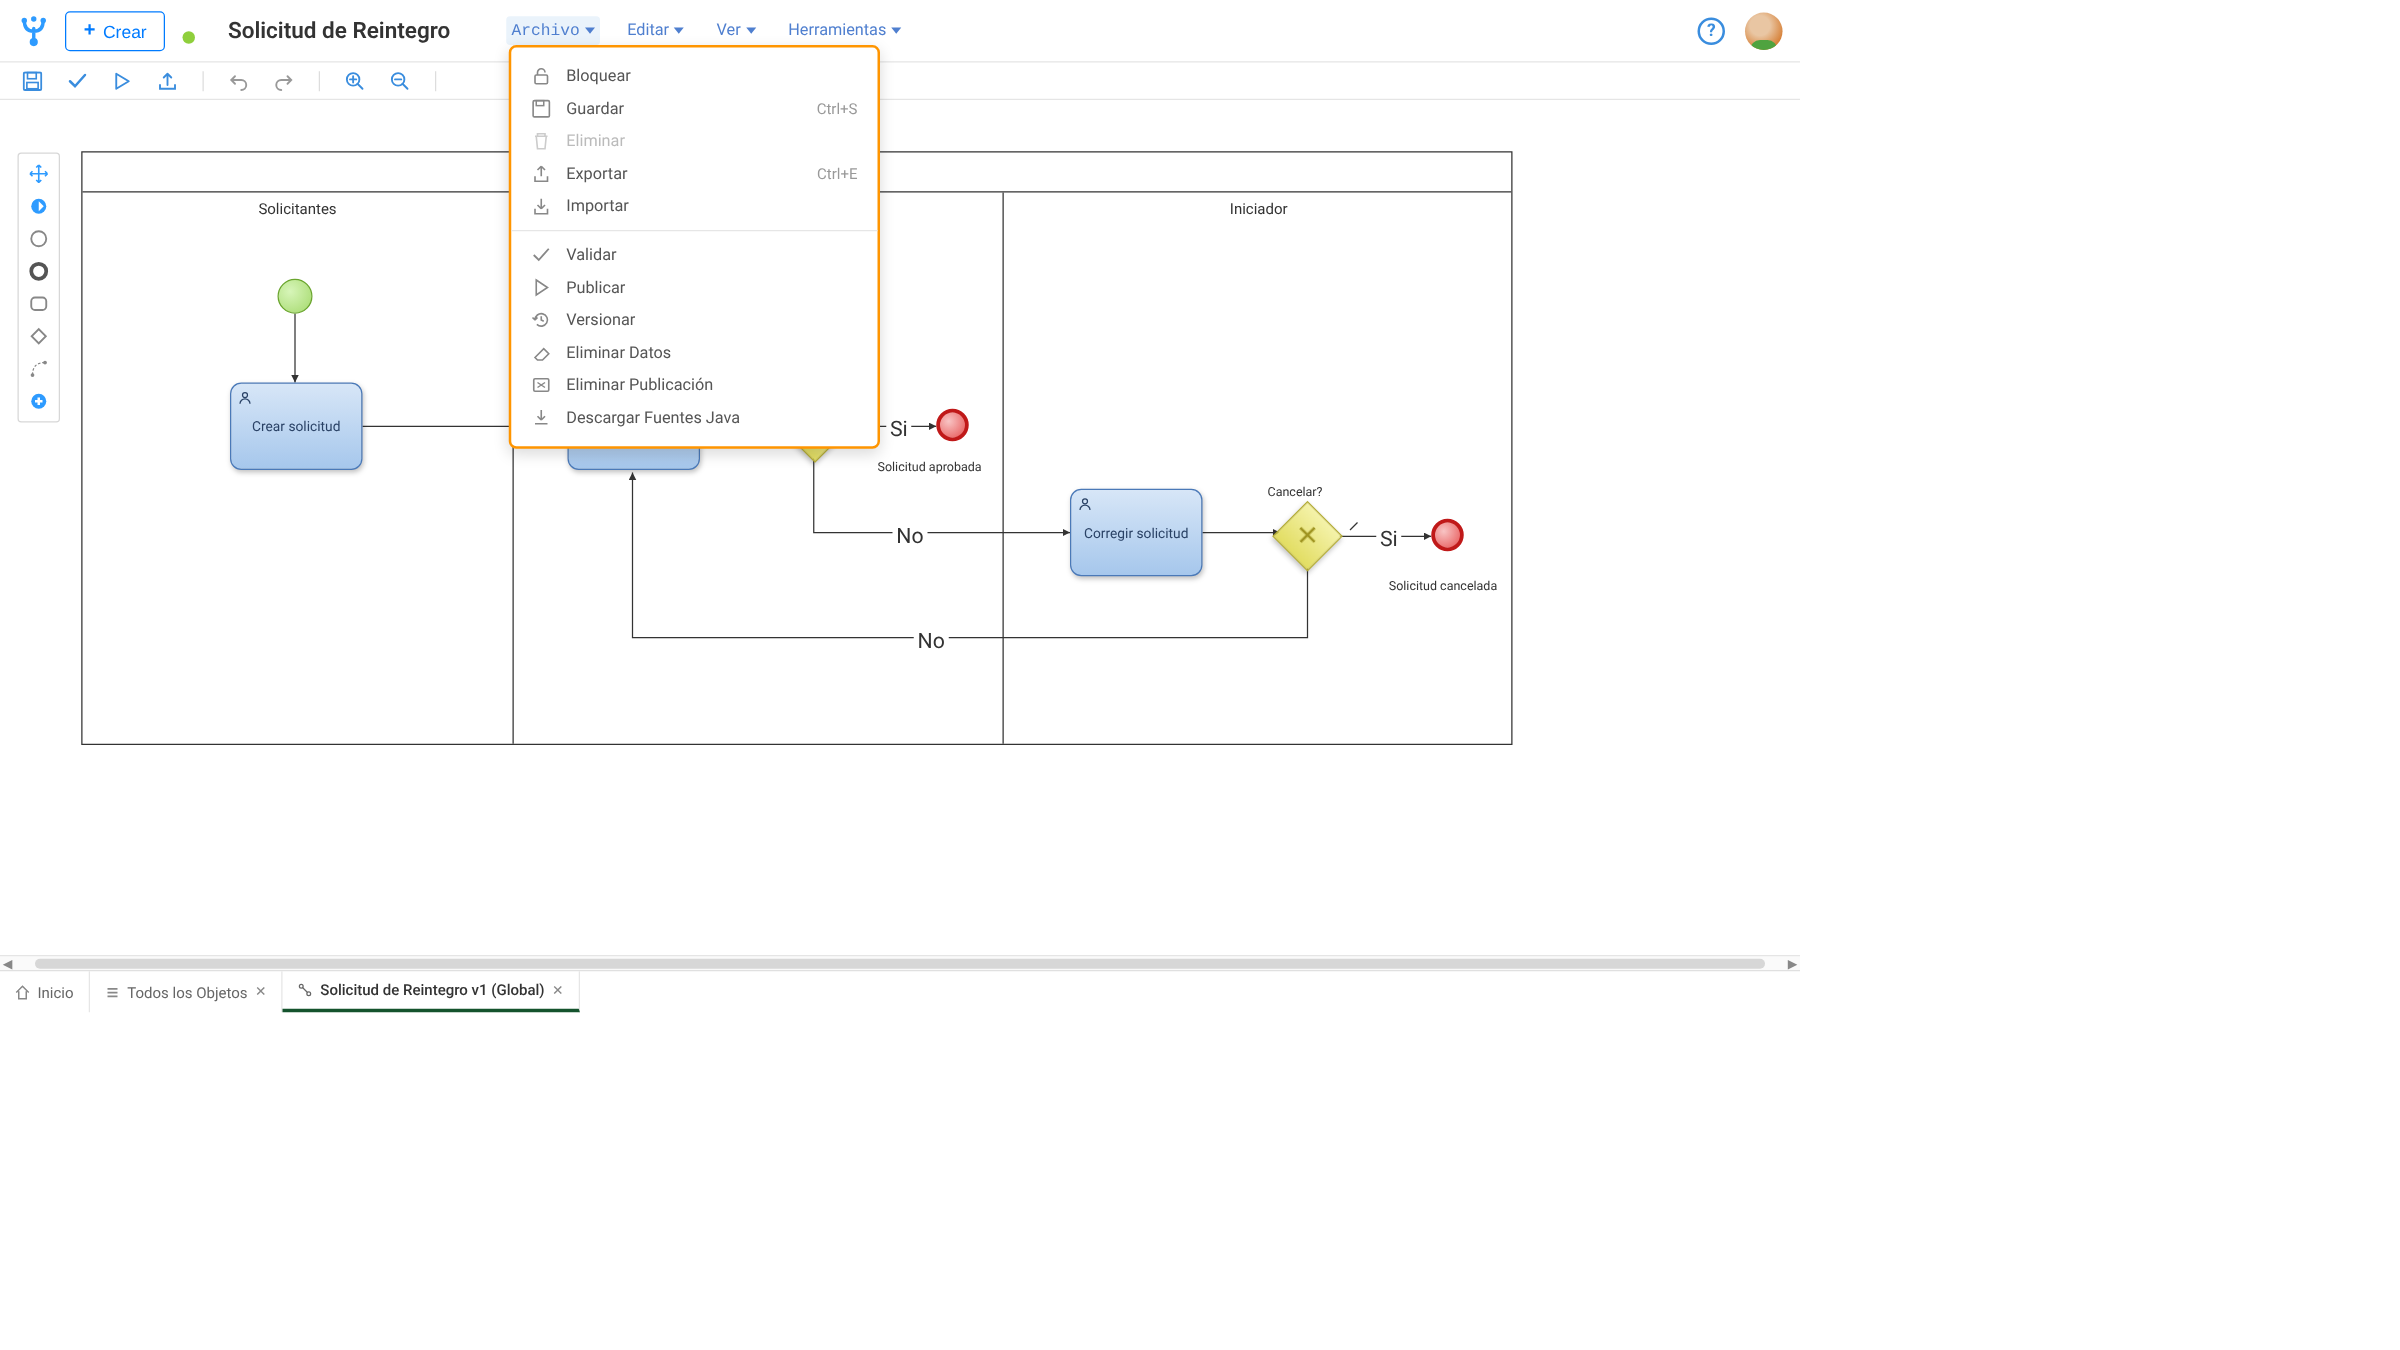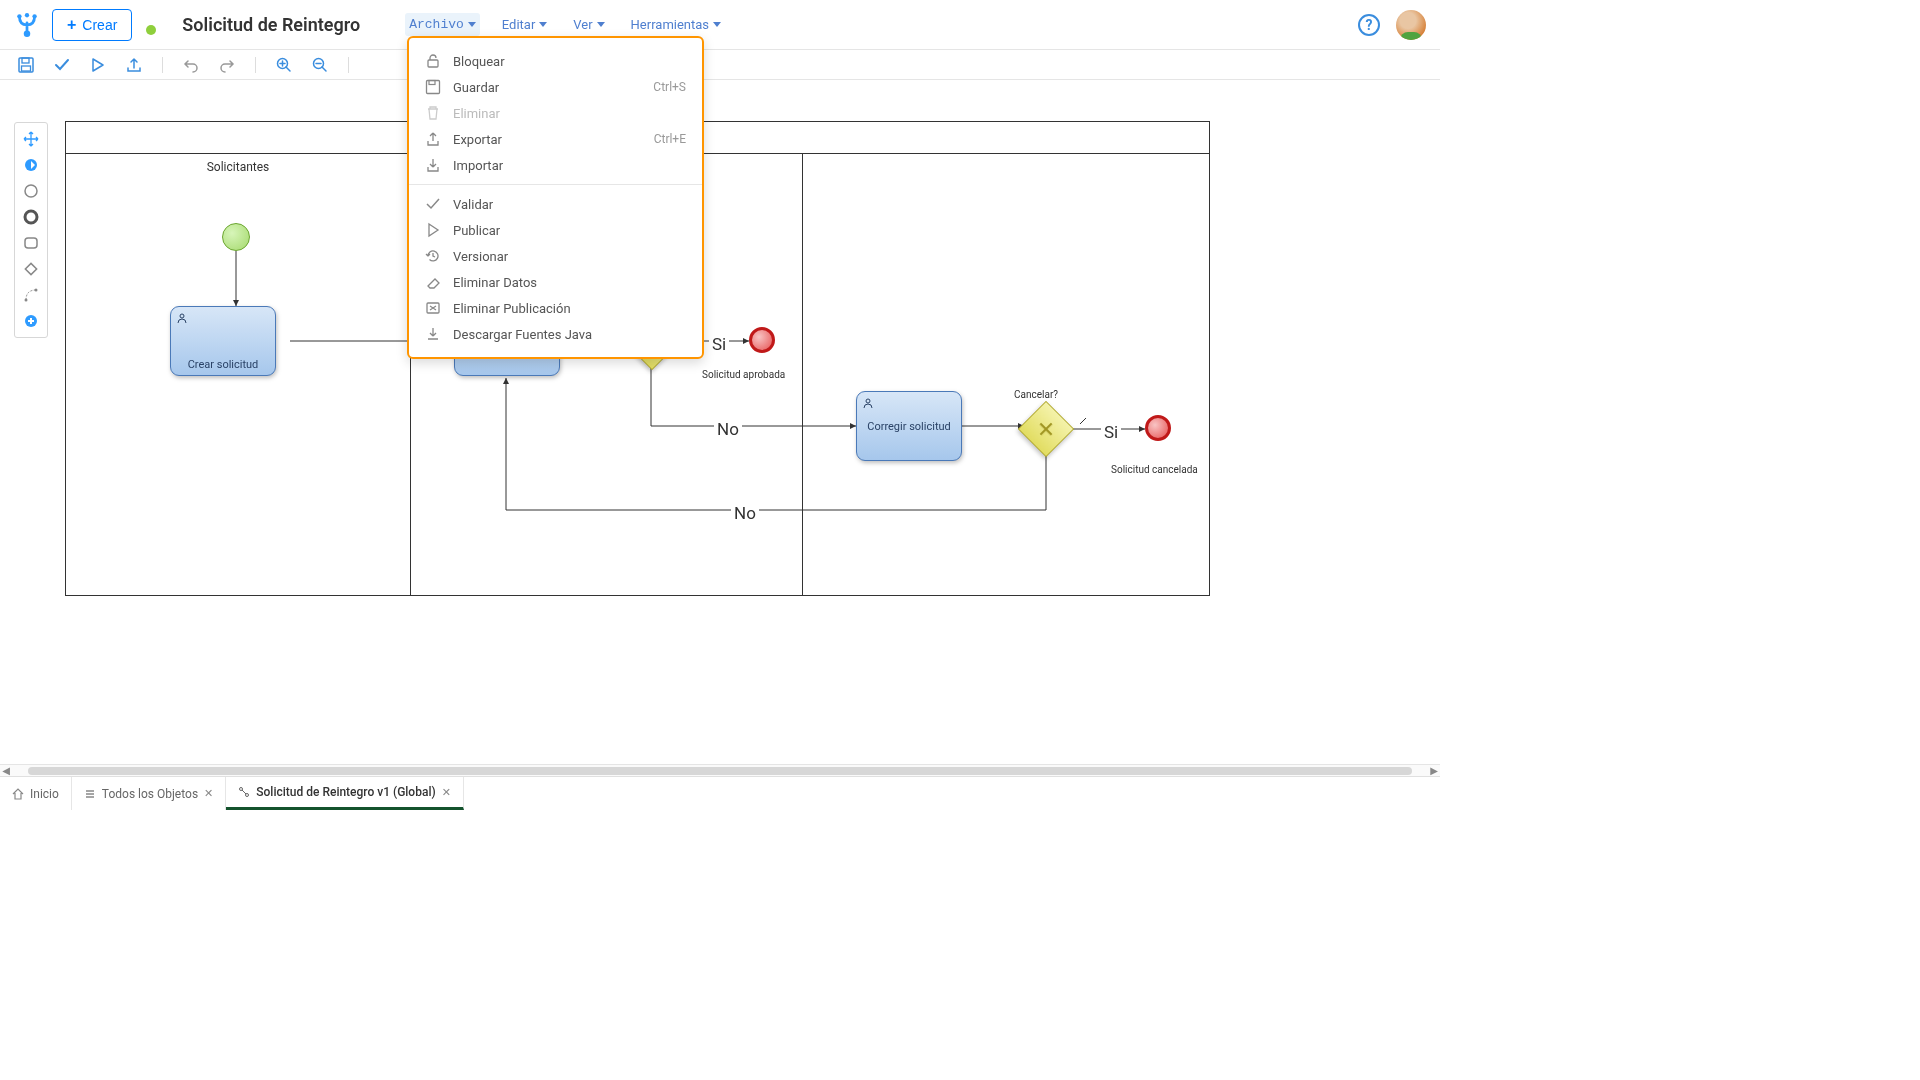--- a/index.html
+++ b/index.html
@@ -446,20 +446,23 @@
 
 <div class="canvas-area">
   <div class="pool">
     <div class="lane-header"></div>
     <div class="lane" style="left:0;width:345px;">
       <div class="lane-label">Solicitantes</div>
     </div>
     <div class="lane" style="left:345px;width:392px;">
       <div class="lane-label"></div>
     </div>
+    <div class="lane" style="left:737px;width:408px;border-right:none;">
+      <div class="lane-label">Iniciador</div>
+    </div>
 
     <svg class="edges">
       <defs>
         <marker id="arrow" markerWidth="8" markerHeight="8" refX="6" refY="3" orient="auto">
           <path d="M0 0 L6 3 L0 6 Z" fill="#333"></path>
         </marker>
       </defs>
 
       <path d="M170 129 L170 184" stroke="#333" stroke-width="1" fill="none" marker-end="url(#arrow)"></path>
 
@@ -475,21 +478,21 @@
       <path d="M896 304 L958 304" stroke="#333" stroke-width="1" fill="none" marker-end="url(#arrow)"></path>
 
       <path d="M1000 307 L1079 307" stroke="#333" stroke-width="1" fill="none" marker-end="url(#arrow)"></path>
       <path d="M1014 302 l6 -6" stroke="#333" stroke-width="1"></path>
 
       <path d="M980 328 L980 388 L440 388 L440 256" stroke="#333" stroke-width="1" fill="none" marker-end="url(#arrow)"></path>
     </svg>
 
     <div class="start-event" style="left:156px;top:101px;"></div>
 
-    <div class="task" style="left:104px;top:184px;align-items:flex-end;">
+    <div class="task" style="left:118px;top:184px;">
       <svg class="user-icon" viewBox="0 0 12 12">
           <circle cx="6" cy="4" r="2" fill="none" stroke="#2a4266"></circle>
           <path d="M2 11 a4 4 0 0 1 8 0" fill="none" stroke="#2a4266"></path>
         </svg>
       <span>Crear solicitud</span>
     </div>
 
     <div class="task" style="left:388px;top:184px;height:70px;">
       <svg class="user-icon" viewBox="0 0 12 12">
           <circle cx="6" cy="4" r="2" fill="none" stroke="#2a4266"></circle>

